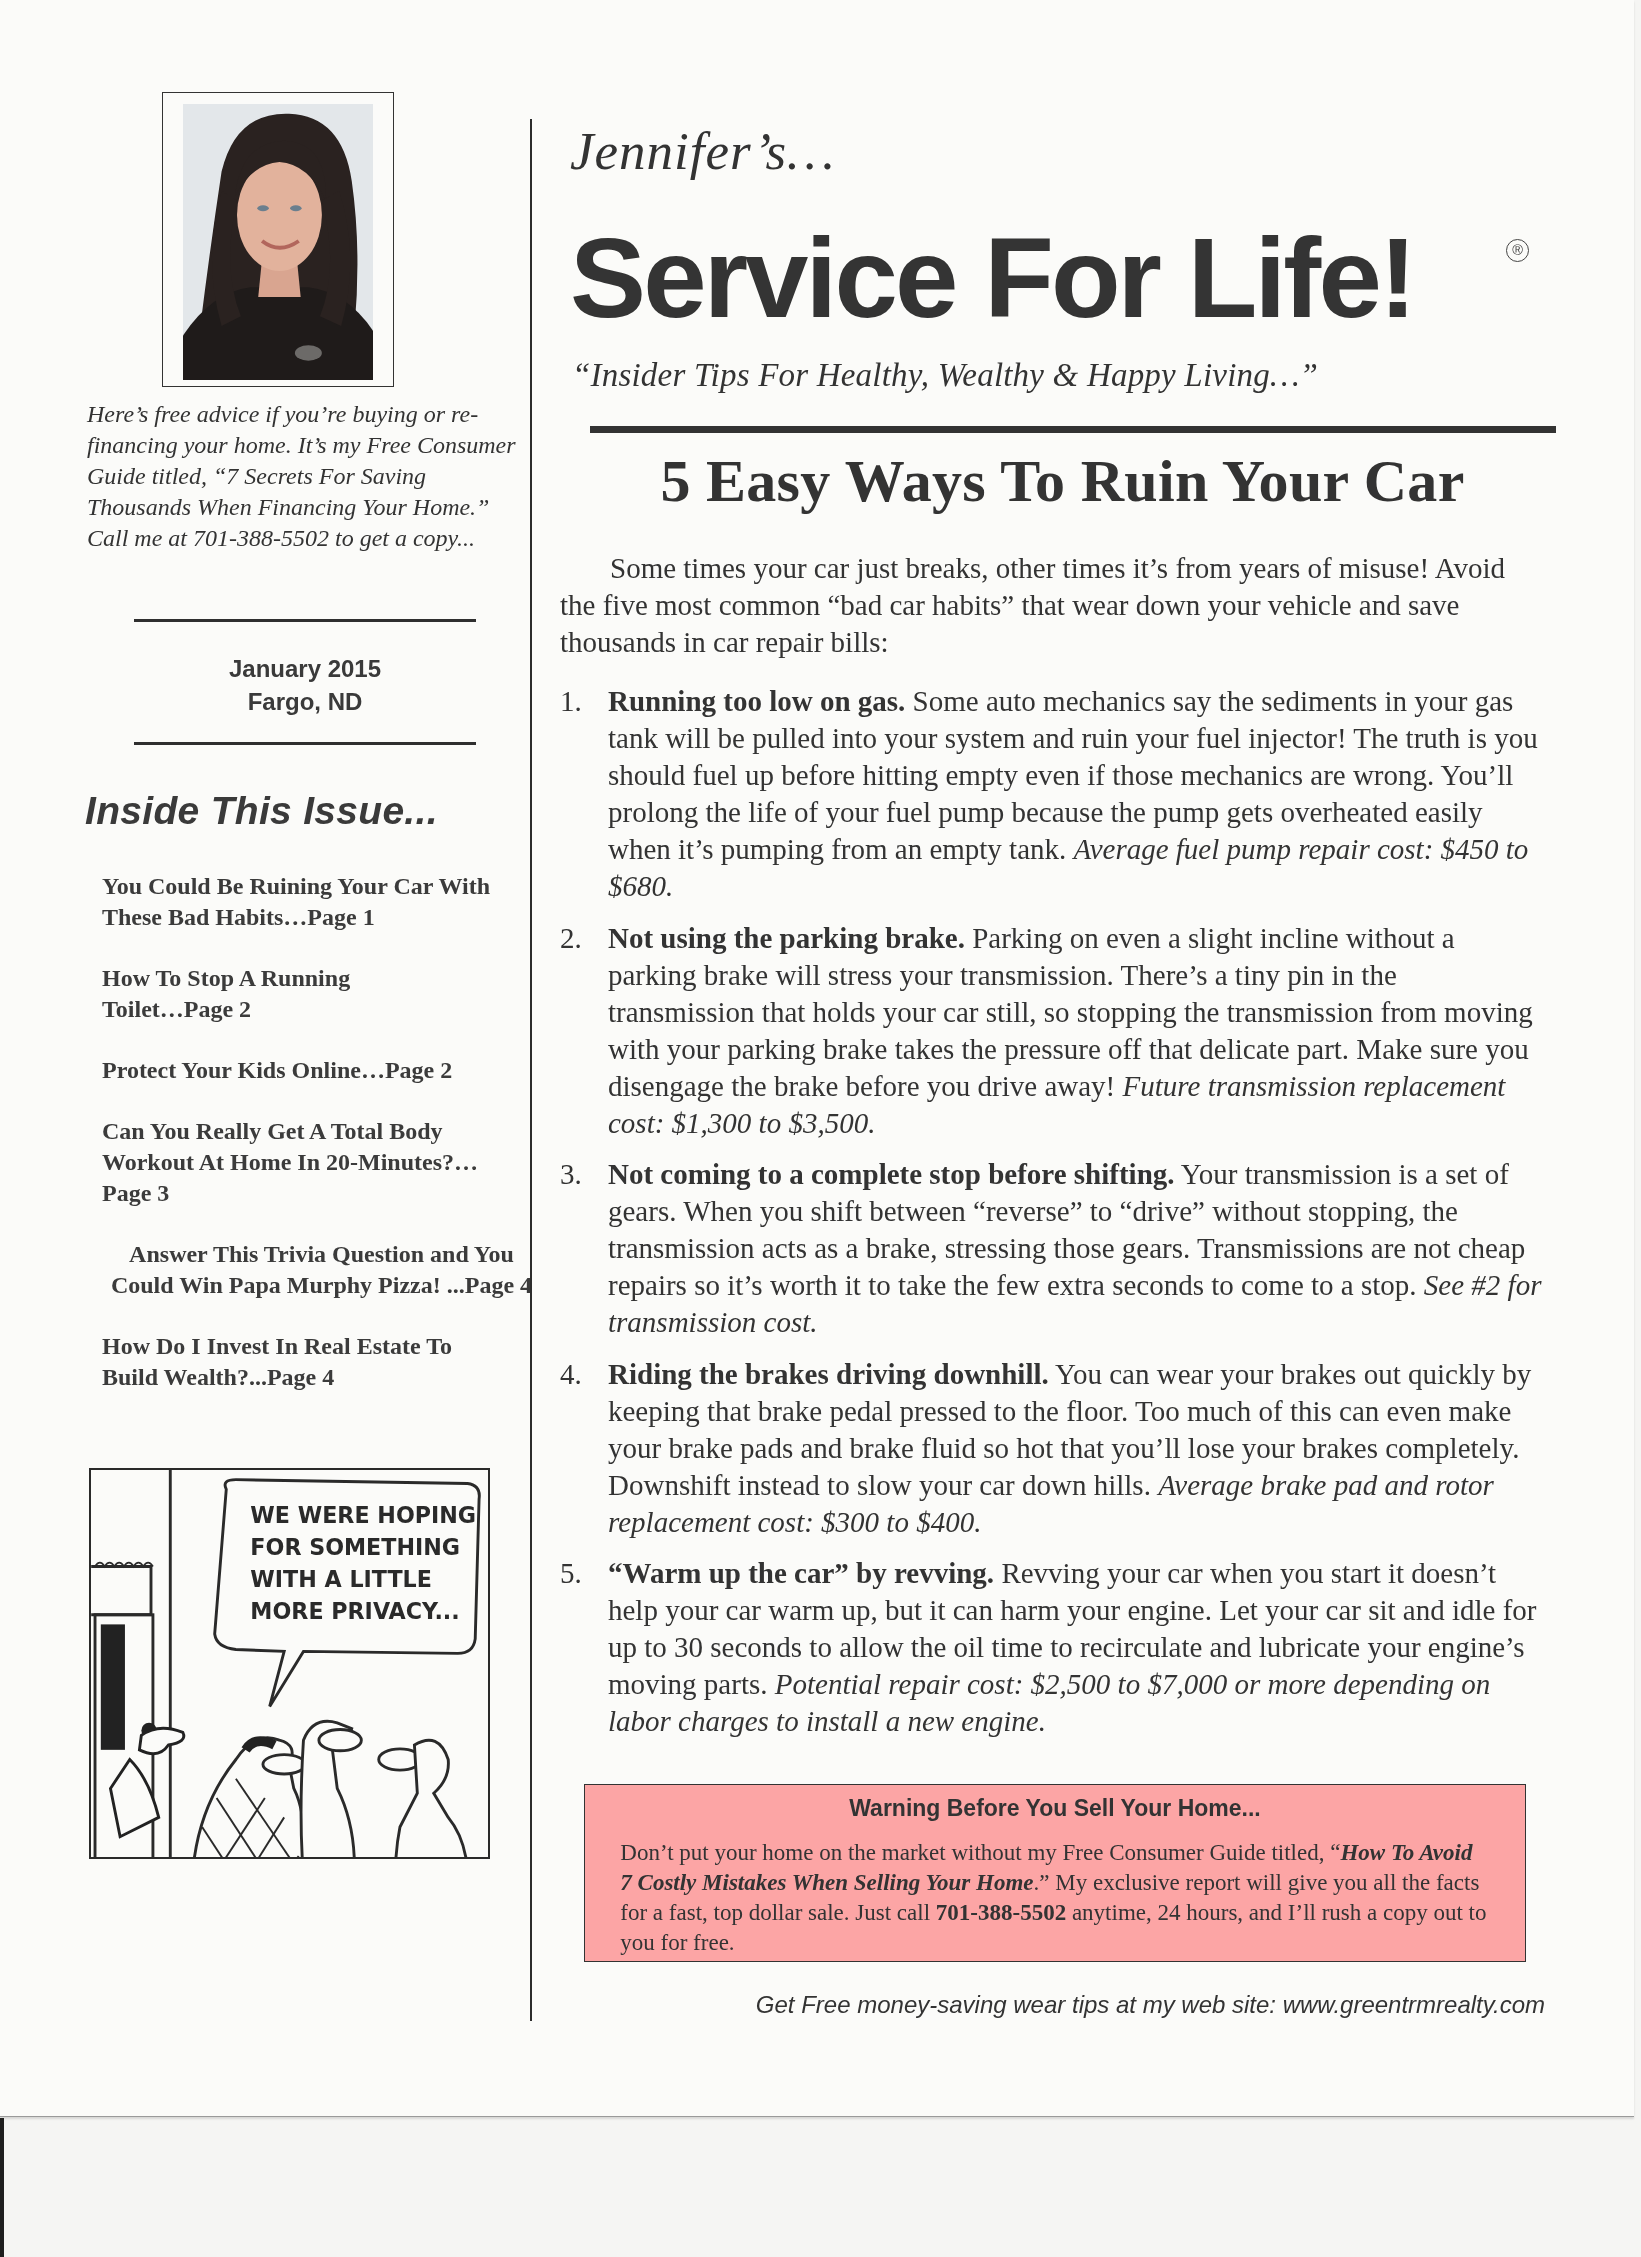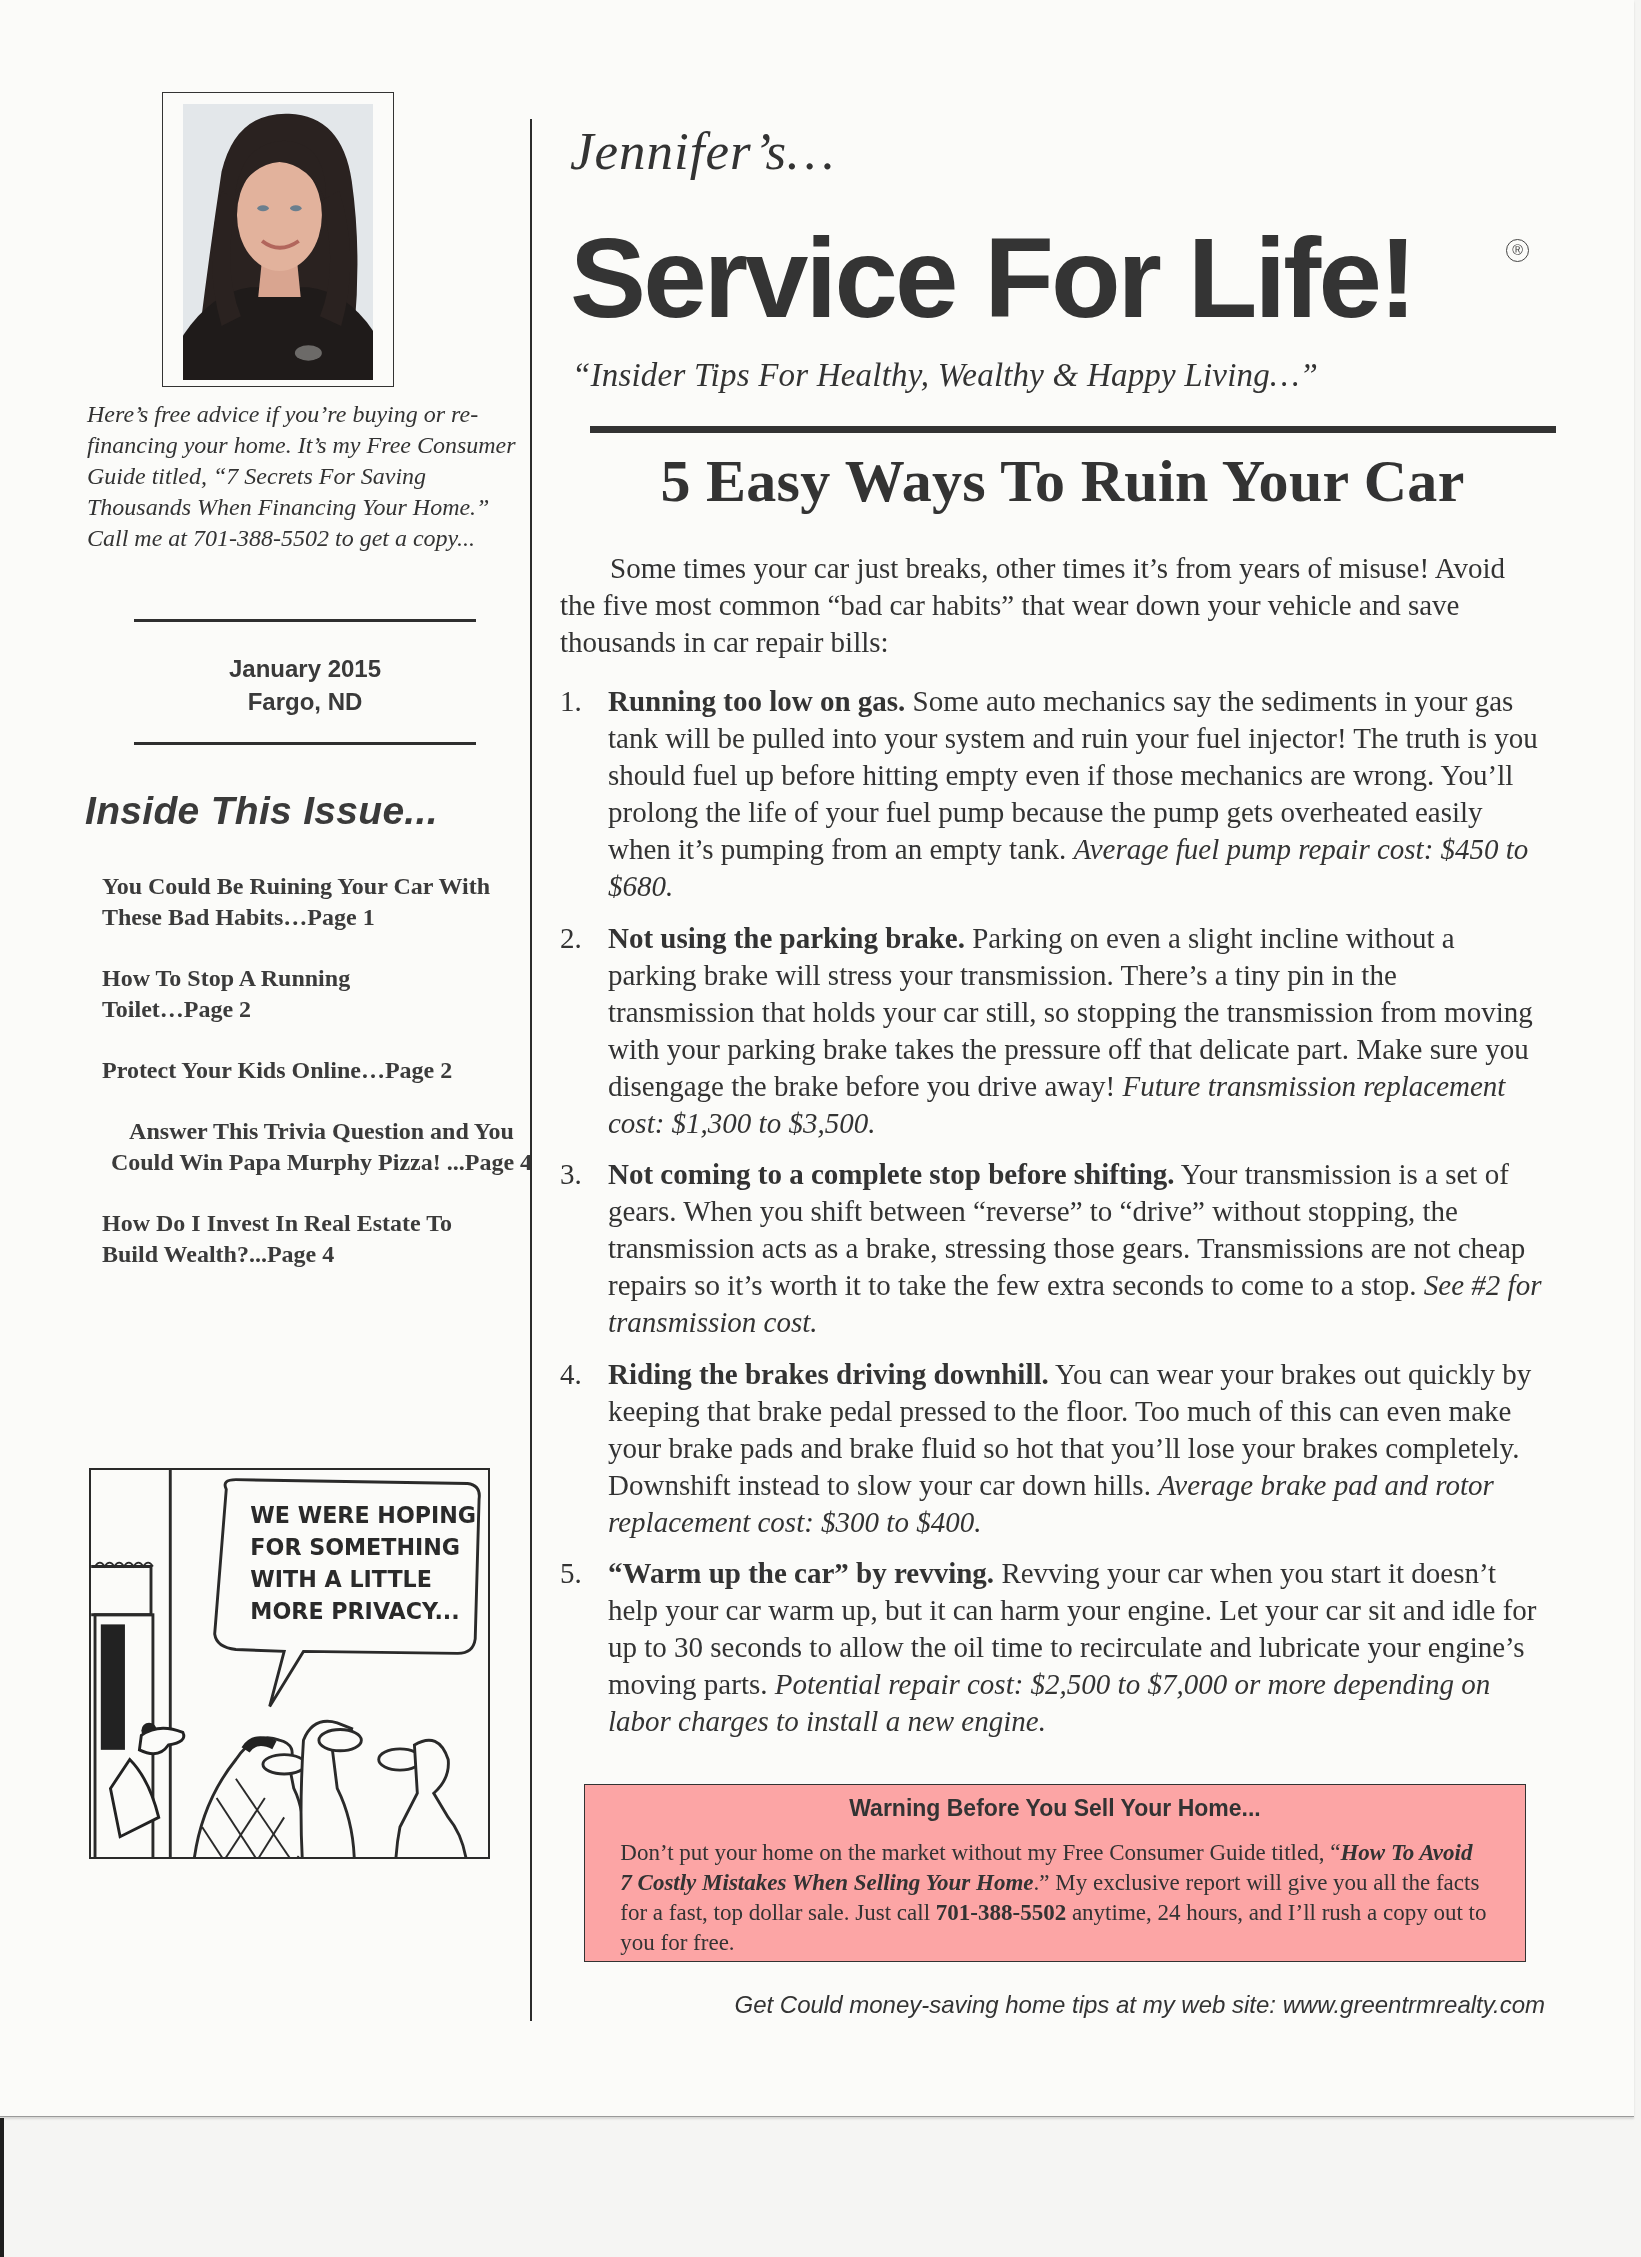--- a/index.html
+++ b/index.html
@@ -86,20 +86,21 @@
     <div>Fargo, ND</div>
   </div>
   <div class="abs hr-side" style="top:742px;"></div>
 
   <div class="abs inside-title sans">Inside This Issue...</div>
 
   <div class="abs toc serif">
     <div class="toc-item">You Could Be Ruining Your Car With These Bad Habits…Page 1</div>
     <div class="toc-item" style="width:309px;">How To Stop A Running Toilet…Page 2</div>
     <div class="toc-item">Protect Your Kids Online…Page 2</div>
+    <div class="toc-item" style="width:406px;">Can You Really Get A Total Body Workout At Home In 20-Minutes?…Page 3</div>
     <div class="toc-item" style="width:439px;text-align:center;">Answer This Trivia Question and You Could Win Papa Murphy Pizza! ...Page 4</div>
     <div class="toc-item" style="width:410px;">How Do I Invest In Real Estate To Build Wealth?...Page 4</div>
   </div>
 
   <div class="abs cartoon">
     <svg width="395" height="523" viewBox="0 0 409 542">
 
       <line x1="82" y1="0" x2="82" y2="542" stroke="#2a2a2a" stroke-width="3"></line>
 
       <path d="M0 100 L62 100 L62 150 L0 150" stroke="#2a2a2a" stroke-width="3" fill="none"></path>
@@ -175,17 +176,17 @@
         <b>“Warm up the car” by revving.</b><span> Revving your car when you start it doesn’t help your car warm up, but it can harm your engine.  Let your car sit and idle for up to 30 seconds to allow the oil time to recirculate and lubricate your engine’s moving parts.  </span><i>Potential repair cost: $2,500 to $7,000 or more depending on labor charges to install a new engine.</i>
       </li>
     </ol>
   </div>
 
   <div class="abs warning">
     <h3 class="sans">Warning Before You Sell Your Home...</h3>
     <p class="serif"><span>Don’t put your home on the market without my Free Consumer Guide titled, “</span><b><i>How To Avoid 7 Costly Mistakes When Selling Your Home</i></b><span>.”   My exclusive report will give you all the facts for a fast, top dollar sale.  Just call </span><b>701-388-5502</b><span> anytime, 24 hours, and I’ll rush a copy out to you for free.</span></p>
   </div>
 
-  <div class="abs footer-tip sans">Get Could money-saving home tips at my web site: www.greentrmrealty.com</div>
+  <div class="abs footer-tip sans">Get Free money-saving wear tips at my web site: www.greentrmrealty.com</div>
 </div>
 
 <div class="edge-strip"></div>
 
 
 </body></html>

